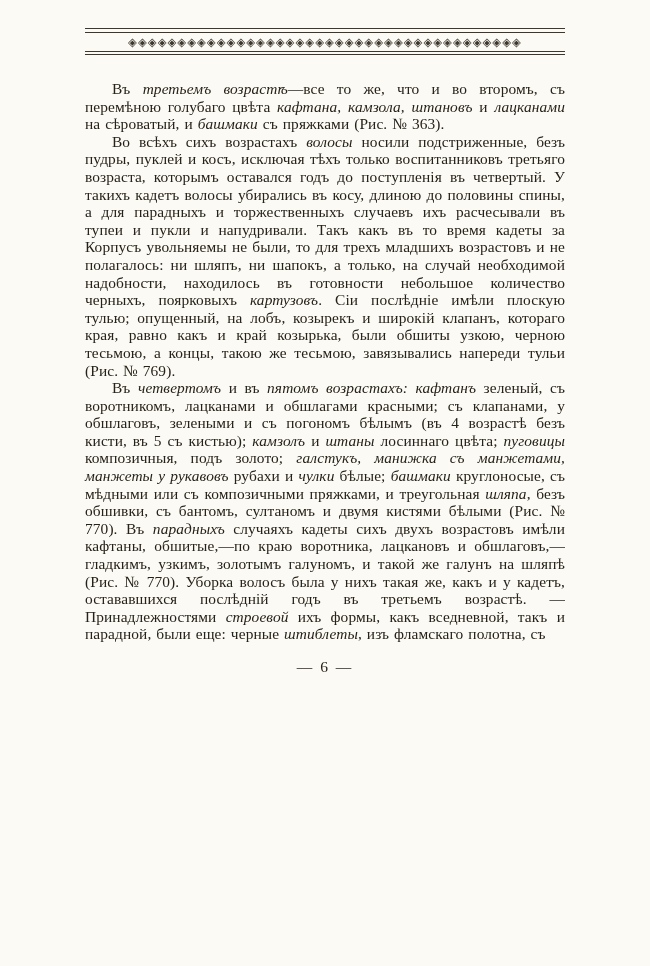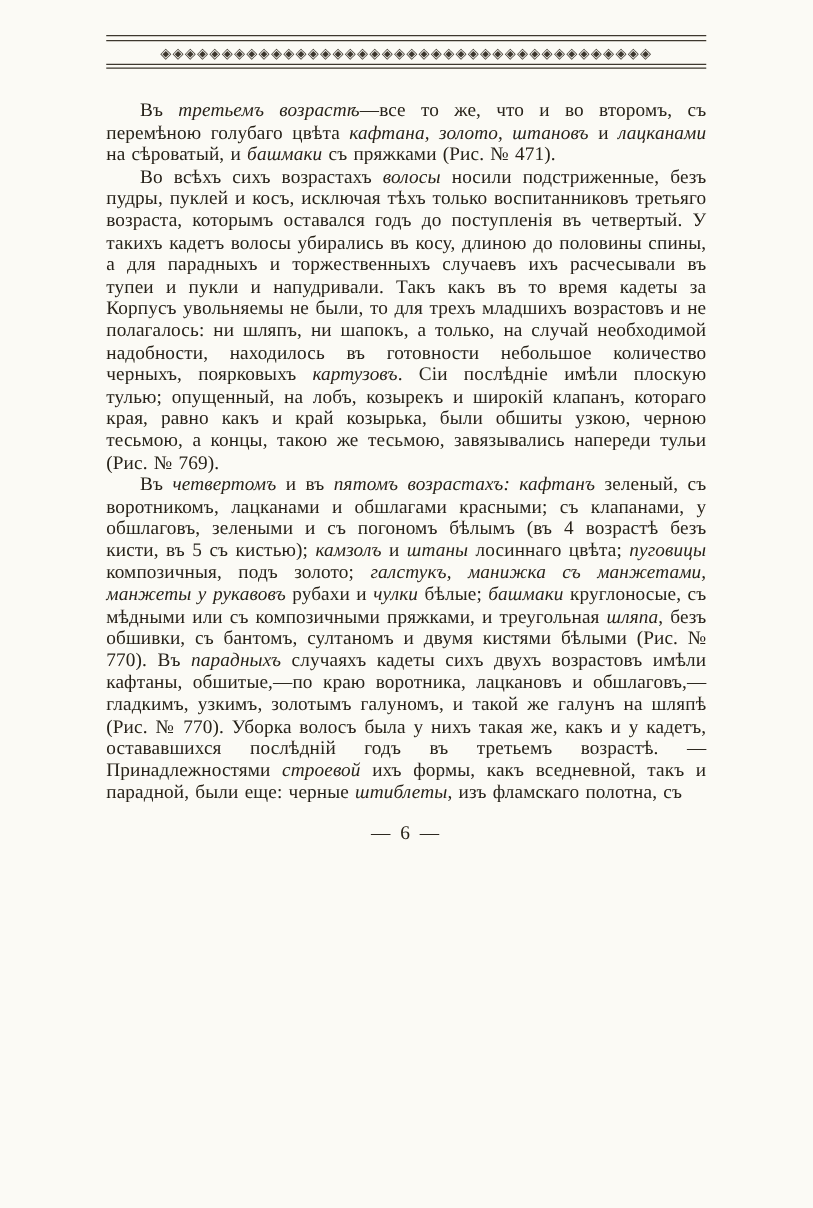--- a/index.html
+++ b/index.html
@@ -75,21 +75,21 @@
 
     <div class="header-ornament">
       <div class="rule"></div>
       <div class="rule rule-gap"></div>
       <div class="ornament-band">◈◈◈◈◈◈◈◈◈◈◈◈◈◈◈◈◈◈◈◈◈◈◈◈◈◈◈◈◈◈◈◈◈◈◈◈◈◈◈◈</div>
       <div class="rule"></div>
       <div class="rule rule-gap"></div>
     </div>
 
     <div class="text-block">
-        <p class="para"><span>Въ </span><em>третьемъ возрастѣ</em><span>—все то же, что и во второмъ, съ перемѣною голубаго цвѣта </span><em>кафтана, золото, штановъ</em><span> и </span><em>лацканами</em><span> на сѣроватый, и </span><em>башмаки</em><span> съ пряжками (Рис. № 471).</span></p>
+        <p class="para"><span>Въ </span><em>третьемъ возрастѣ</em><span>—все то же, что и во второмъ, съ перемѣною голубаго цвѣта </span><em>кафтана, камзола, штановъ</em><span> и </span><em>лацканами</em><span> на сѣроватый, и </span><em>башмаки</em><span> съ пряжками (Рис. № 363).</span></p>
         <p class="para"><span>Во всѣхъ сихъ возрастахъ </span><em>волосы</em><span> носили подстриженные, безъ пудры, пуклей и косъ, исключая тѣхъ только воспитанниковъ третьяго возраста, которымъ оставался годъ до поступленія въ четвертый. У такихъ кадетъ волосы убирались въ косу, длиною до половины спины, а для парадныхъ и торжественныхъ случаевъ ихъ расчесывали въ тупеи и пукли и напудривали. Такъ какъ въ то время кадеты за Корпусъ увольняемы не были, то для трехъ младшихъ возрастовъ и не полагалось: ни шляпъ, ни шапокъ, а только, на случай необходимой надобности, находилось въ готовности небольшое количество черныхъ, поярковыхъ </span><em>картузовъ</em><span>. Сіи послѣдніе имѣли плоскую тулью; опущенный, на лобъ, козырекъ и широкій клапанъ, котораго края, равно какъ и край козырька, были обшиты узкою, черною тесьмою, а концы, такою же тесьмою, завязывались напереди тульи (Рис. № 769).</span></p>
         <p class="para"><span>Въ </span><em>четвертомъ</em><span> и въ </span><em>пятомъ возрастахъ: кафтанъ</em><span> зеленый, съ воротникомъ, лацканами и обшлагами красными; съ клапанами, у обшлаговъ, зелеными и съ погономъ бѣлымъ (въ 4 возрастѣ безъ кисти, въ 5 съ кистью); </span><em>камзолъ</em><span> и </span><em>штаны</em><span> лосиннаго цвѣта; </span><em>пуговицы</em><span> композичныя, подъ золото; </span><em>галстукъ, манижка съ манжетами, манжеты у рукавовъ</em><span> рубахи и </span><em>чулки</em><span> бѣлые; </span><em>башмаки</em><span> круглоносые, съ мѣдными или съ композичными пряжками, и треугольная </span><em>шляпа</em><span>, безъ обшивки, съ бантомъ, султаномъ и двумя кистями бѣлыми (Рис. № 770). Въ </span><em>парадныхъ</em><span> случаяхъ кадеты сихъ двухъ возрастовъ имѣли кафтаны, обшитые,—по краю воротника, лацкановъ и обшлаговъ,—гладкимъ, узкимъ, золотымъ галуномъ, и такой же галунъ на шляпѣ (Рис. № 770). Уборка волосъ была у нихъ такая же, какъ и у кадетъ, остававшихся послѣдній годъ въ третьемъ возрастѣ. — Принадлежностями </span><em>строевой</em><span> ихъ формы, какъ вседневной, такъ и парадной, были еще: черные </span><em>штиблеты</em><span>, изъ фламскаго полотна, съ</span></p>
       </div>
 
     <div class="page-number">—  6  —</div>
 
   </div>
 </div>
 
 </body></html>

